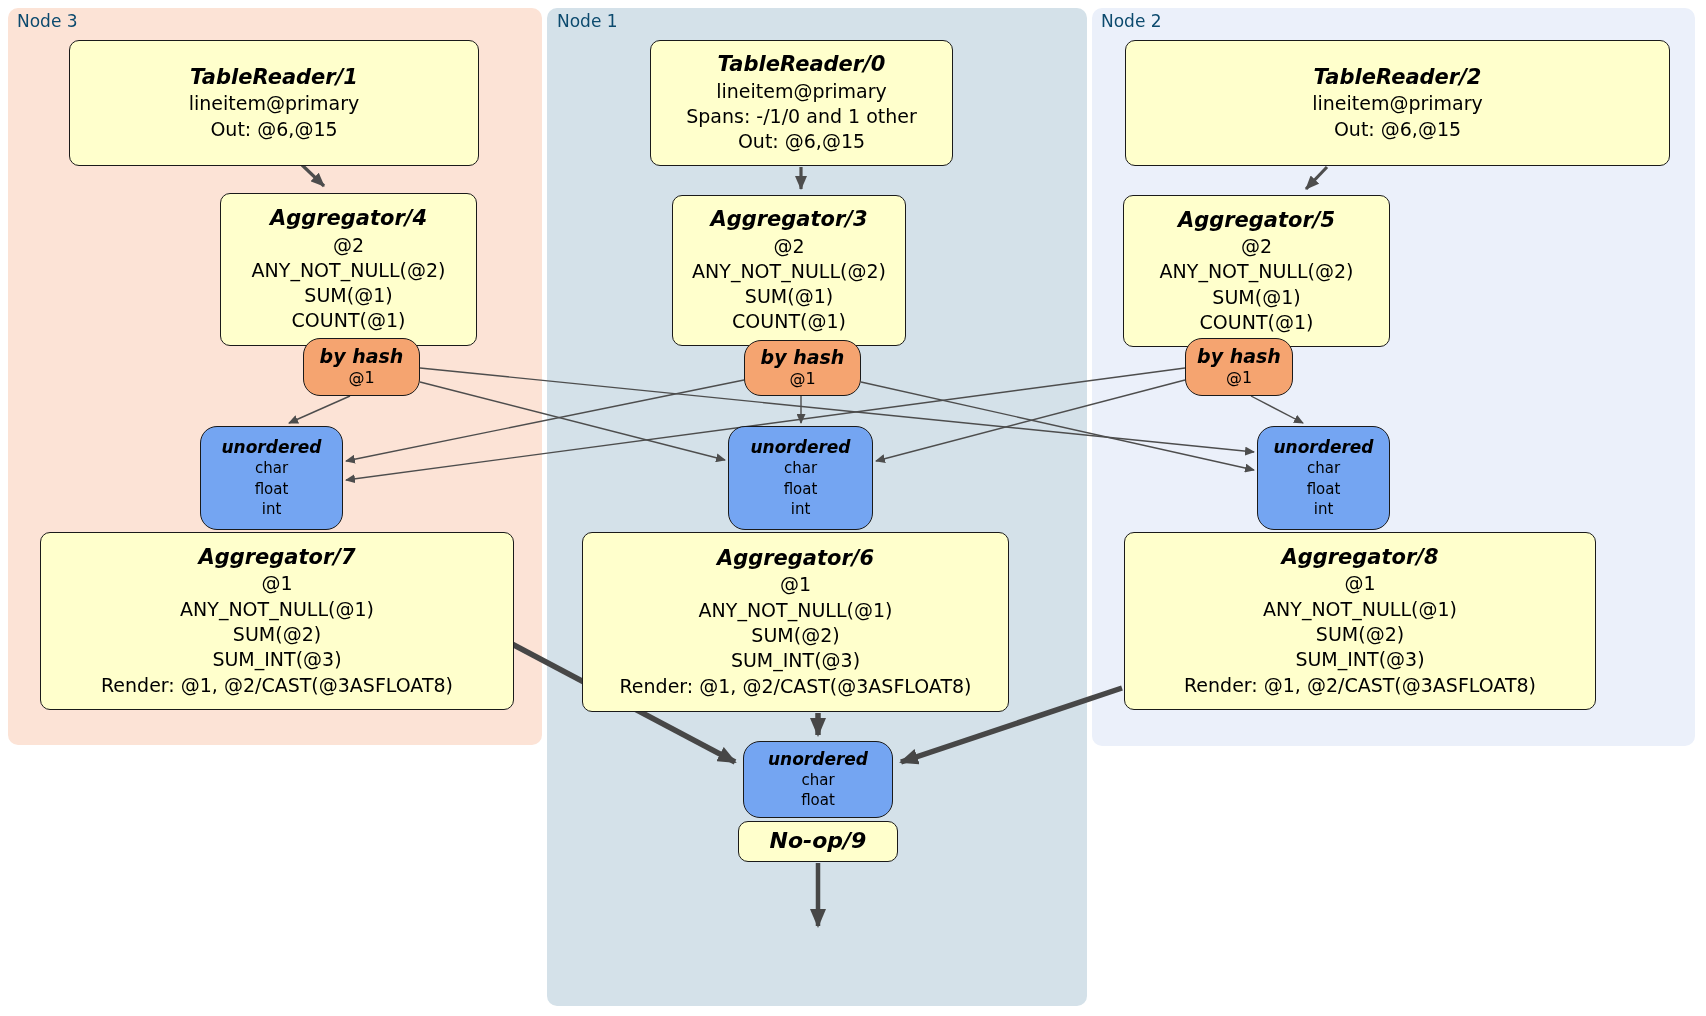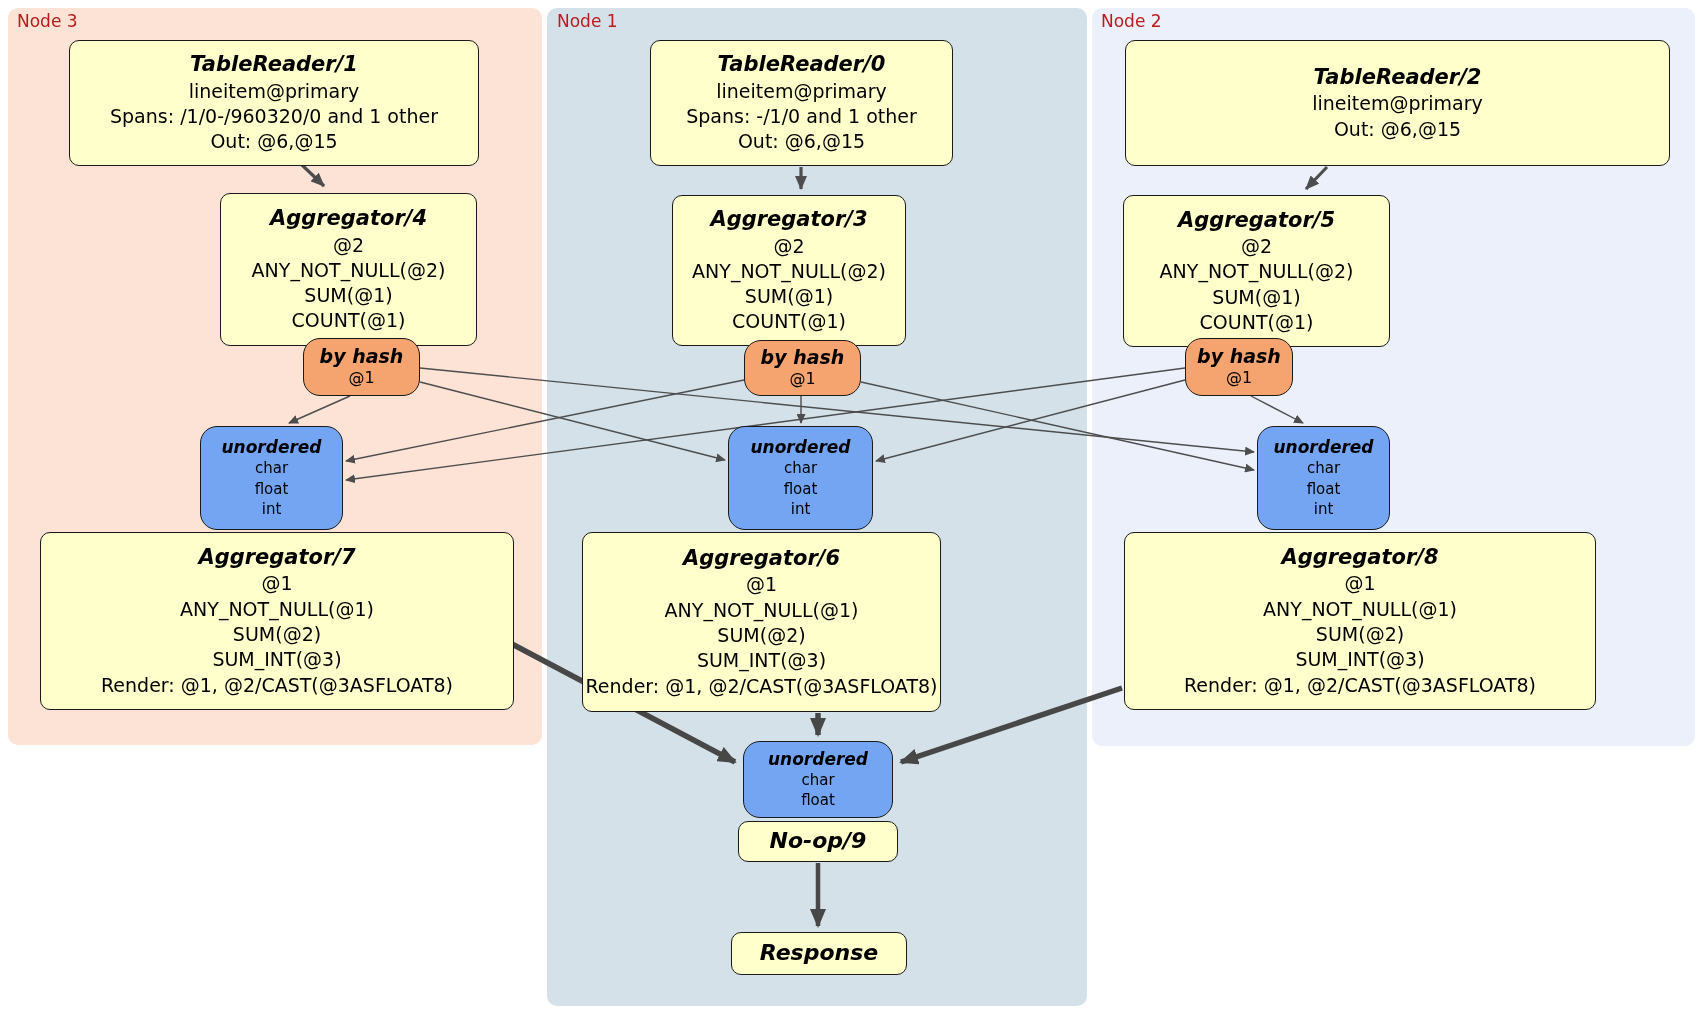--- a/index.html
+++ b/index.html
@@ -4,21 +4,21 @@
 <style>
   html,body { margin:0; padding:0; background:#ffffff; }
   #canvas {
     position:relative; width:1706px; height:1016px; overflow:hidden;
     font-family:"DejaVu Sans", "Liberation Sans", sans-serif; background:#ffffff;
   }
   .panel { position:absolute; border-radius:10px; }
   .panel-node3 { left:8px; top:8px; width:534px; height:737px; background:var(--node3-bg,#fce3d6); }
   .panel-node1 { left:547px; top:8px; width:540px; height:998px; background:var(--node1-bg,#d4e1e9); }
   .panel-node2 { left:1092px; top:8px; width:603px; height:738px; background:var(--node2-bg,#ebf0fa); }
-  .node-label { position:absolute; font-size:17px; color:#b91c1c; }
+  .node-label { position:absolute; font-size:17px; color:#0c4a6e; }
   #edges { position:absolute; left:0; top:0; width:1706px; height:1016px; }
   .box {
     position:absolute; background:var(--proc-bg,#ffffcc); border:1.6px solid #1a1a1a;
     border-radius:10px; display:flex; flex-direction:column; align-items:center;
     justify-content:center; text-align:center; box-sizing:border-box;
   }
   .router { background:var(--router-bg,#f5a470); border-radius:17px; }
   .sync   { background:var(--sync-bg,#74a5f2);   border-radius:17px; }
   .title  { font-weight:bold; font-size:21px; color:#000000; white-space:nowrap; line-height:1.3;font-style:italic; }
   .line   { font-size:19px; color:#000; white-space:nowrap; line-height:1.33; }
@@ -30,21 +30,21 @@
   
   .b-tr1   { left:69px;   top:40px;  width:410px; height:126px; }
   .b-agg4  { left:220px;  top:193px; width:257px; height:153px; }
   .b-rt3   { left:303px;  top:338px; width:117px; height:58px;  }
   .b-sy3   { left:200px;  top:426px; width:143px; height:104px; }
   .b-agg7  { left:40px;   top:532px; width:474px; height:178px; }
   .b-tr0   { left:650px;  top:40px;  width:303px; height:126px; }
   .b-agg3  { left:672px;  top:195px; width:234px; height:151px; }
   .b-rt1   { left:744px;  top:340px; width:117px; height:56px;  }
   .b-sy1   { left:728px;  top:426px; width:145px; height:104px; }
-  .b-agg6  { left:582px;  top:532px; width:359px; height:180px;text-align:right; }
+  .b-agg6  { left:582px;  top:532px; width:427px; height:180px;text-align:right; }
   .b-syf   { left:743px;  top:741px; width:150px; height:77px;  }
   .b-noop  { left:738px;  top:821px; width:160px; height:41px;  }
   .b-resp  { left:731px;  top:932px; width:176px; height:43px;  }
   .b-tr2   { left:1125px; top:40px;  width:545px; height:126px; }
   .b-agg5  { left:1123px; top:195px; width:267px; height:152px; }
   .b-rt2   { left:1185px; top:338px; width:108px; height:58px;  }
   .b-sy2   { left:1257px; top:426px; width:133px; height:104px; }
   .b-agg8  { left:1124px; top:532px; width:472px; height:178px; }
 </style>
 </head>
@@ -90,21 +90,20 @@
     <line x1="512" y1="644" x2="735" y2="762" stroke="#474747" stroke-width="5.5" marker-end="url(#ah-b)"></line>
     <line x1="818" y1="713" x2="818" y2="735" stroke="#474747" stroke-width="5.5" marker-end="url(#ah-b)"></line>
     <line x1="1122" y1="688" x2="901" y2="762" stroke="#474747" stroke-width="5.5" marker-end="url(#ah-b)"></line>
 
     <line x1="818" y1="863" x2="818" y2="926" stroke="#474747" stroke-width="4.5" marker-end="url(#ah-b)"></line>
   </svg>
 
   <div class="box b-tr1">
     <div class="title">TableReader/1</div>
     <div class="line">lineitem@primary</div>
-    <div class="line">Spans: /1/0-/960320/0 and 1 other</div>
     <div class="line">Out: @6,@15</div>
   </div>
   <div class="box b-agg4">
     <div class="title">Aggregator/4</div>
     <div class="line">@2</div>
     <div class="line">ANY_NOT_NULL(@2)</div>
     <div class="line">SUM(@1)</div>
     <div class="line">COUNT(@1)</div>
   </div>
   <div class="box router b-rt3">
@@ -158,23 +157,20 @@
     <div class="line">Render: @1, @2/CAST(@3ASFLOAT8)</div>
   </div>
   <div class="box sync b-syf">
     <div class="title">unordered</div>
     <div class="line">char</div>
     <div class="line">float</div>
   </div>
   <div class="box terminal b-noop">
     <div class="title">No-op/9</div>
   </div>
-  <div class="box terminal b-resp">
-    <div class="title">Response</div>
-  </div>
 
   <div class="box b-tr2">
     <div class="title">TableReader/2</div>
     <div class="line">lineitem@primary</div>
     <div class="line">Out: @6,@15</div>
   </div>
   <div class="box b-agg5">
     <div class="title">Aggregator/5</div>
     <div class="line">@2</div>
     <div class="line">ANY_NOT_NULL(@2)</div>

